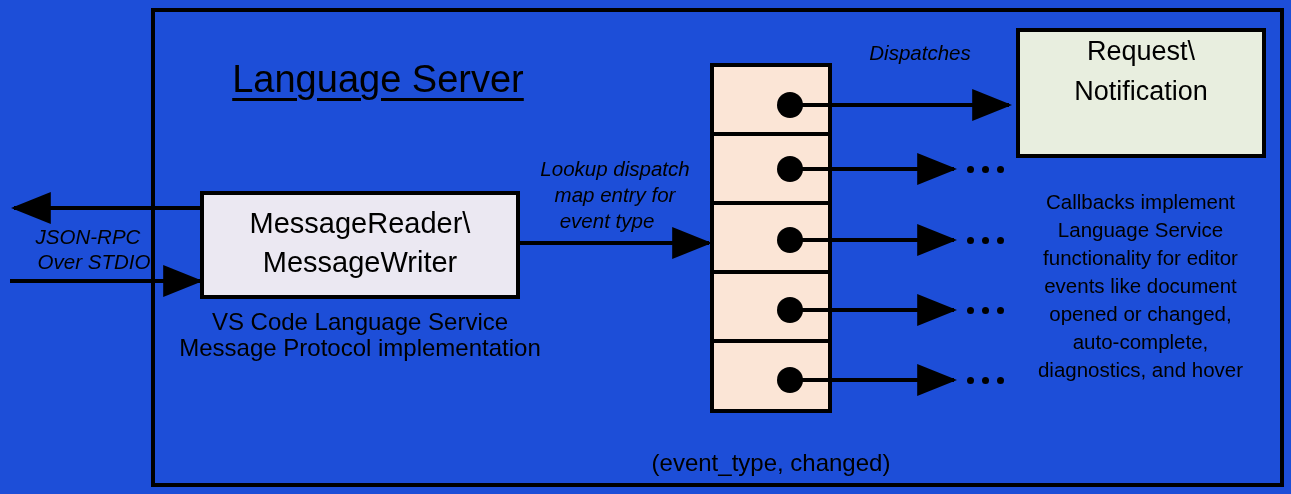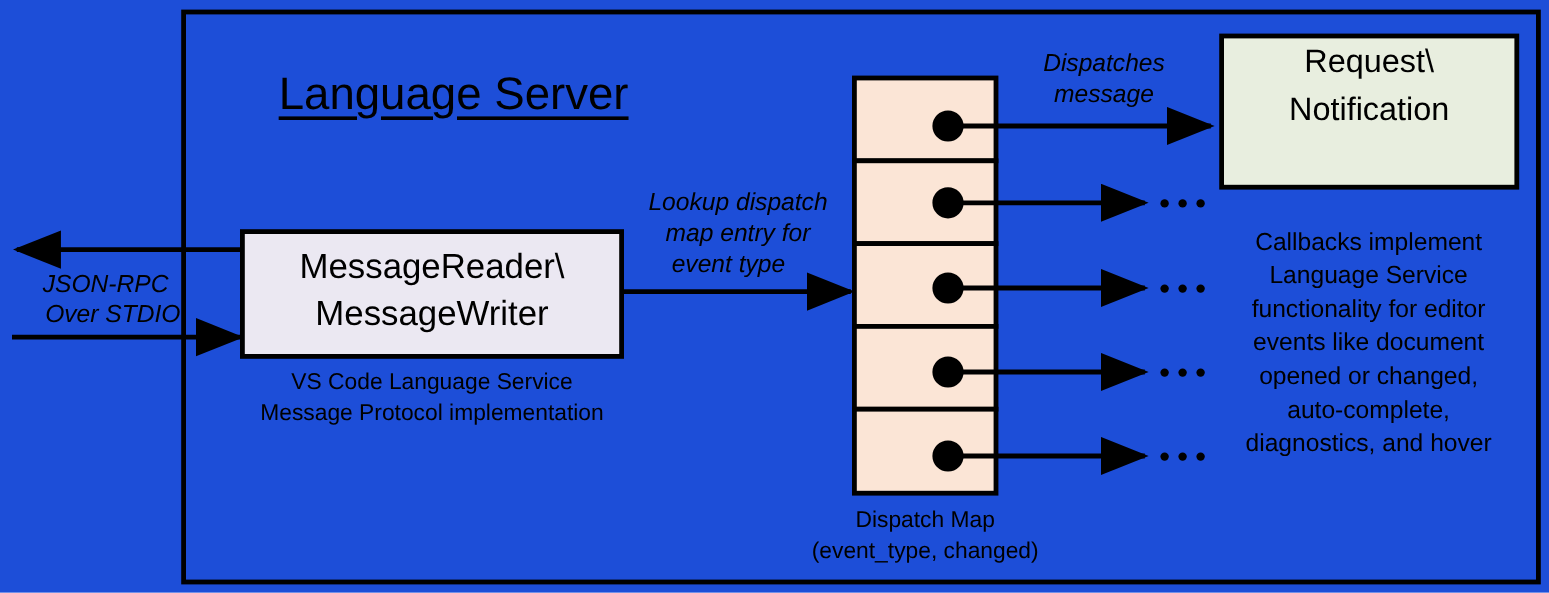--- a/index.html
+++ b/index.html
@@ -40,21 +40,21 @@
     text-decoration-thickness: 3px;
     letter-spacing: 0px;
   }
   .box-label {
     font-size: 29px;
   }
   .box-label-green {
     font-size: 27px;
   }
   .caption {
-    font-size: 19px;
+    font-size: 24px;
   }
   .edge-label {
     font-size: 20.5px;
     font-style: italic;
   }
   .side-desc {
     font-size: 20.5px;
   }
   .ellipsis-dots {
     position: absolute;
@@ -125,23 +125,21 @@
   <div class="txt box-label" style="left:202px; top:245px; width:316px;">MessageWriter</div>
 
   <div class="txt caption" style="left:190px; top:308px; width:340px;">VS Code Language Service</div>
   <div class="txt caption" style="left:175px; top:334px; width:370px;">Message Protocol implementation</div>
 
   <div class="txt edge-label" style="left:520px; top:157px; width:190px;">Lookup dispatch</div>
   <div class="txt edge-label" style="left:520px; top:183px; width:190px;">map entry for</div>
   <div class="txt edge-label" style="left:520px; top:209px; width:174px;">event type</div>
 
   <div class="txt edge-label" style="left:840px; top:41px; width:160px;text-align:center;">Dispatches</div>
-  <div class="txt edge-label" style="left:840px; top:67px; width:160px;">message</div>
 
-  <div class="txt caption" style="left:660px; top:423px; width:222px;">Dispatch Map</div>
   <div class="txt caption" style="left:650px; top:449px; width:242px;">(event_type, changed)</div>
 
   <div class="txt box-label-green" style="left:1018px; top:36px; width:246px;">Request\</div>
   <div class="txt box-label-green" style="left:1018px; top:76px; width:246px;">Notification</div>
 
   <div class="txt side-desc" style="left:1008px; top:190px; width:265px;">Callbacks implement</div>
   <div class="txt side-desc" style="left:1008px; top:218px; width:265px;">Language Service</div>
   <div class="txt side-desc" style="left:1008px; top:246px; width:265px;">functionality for editor</div>
   <div class="txt side-desc" style="left:1008px; top:274px; width:265px;">events like document</div>
   <div class="txt side-desc" style="left:1008px; top:302px; width:265px;">opened or changed,</div>

